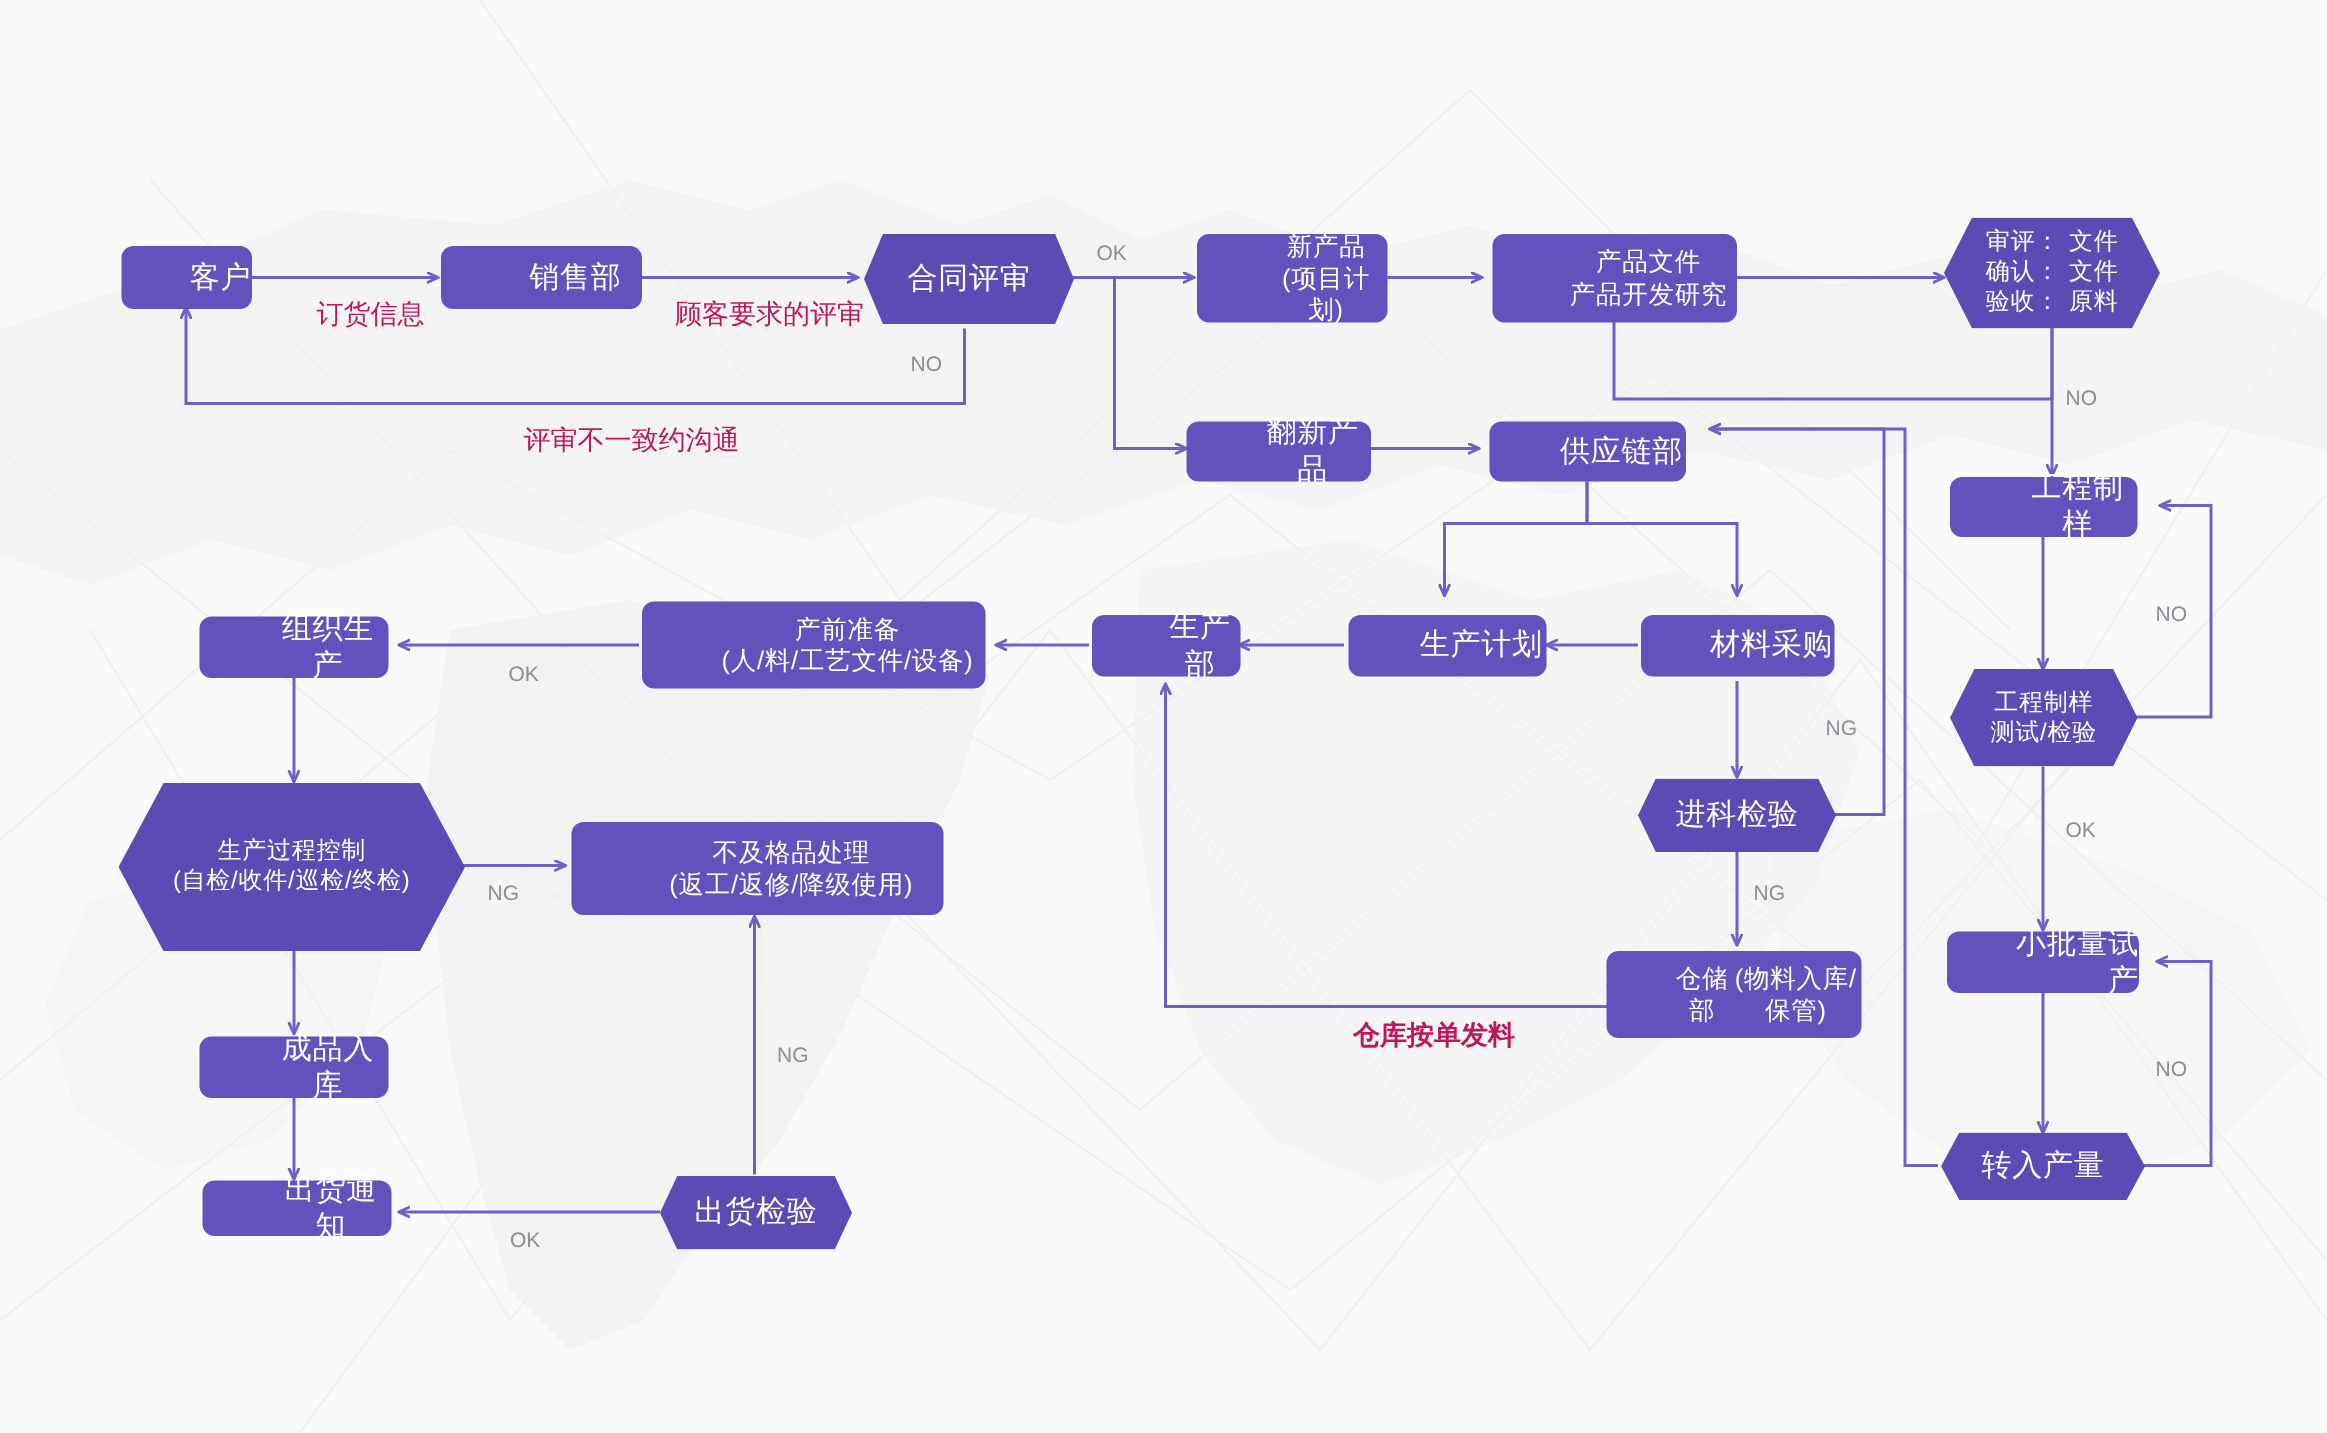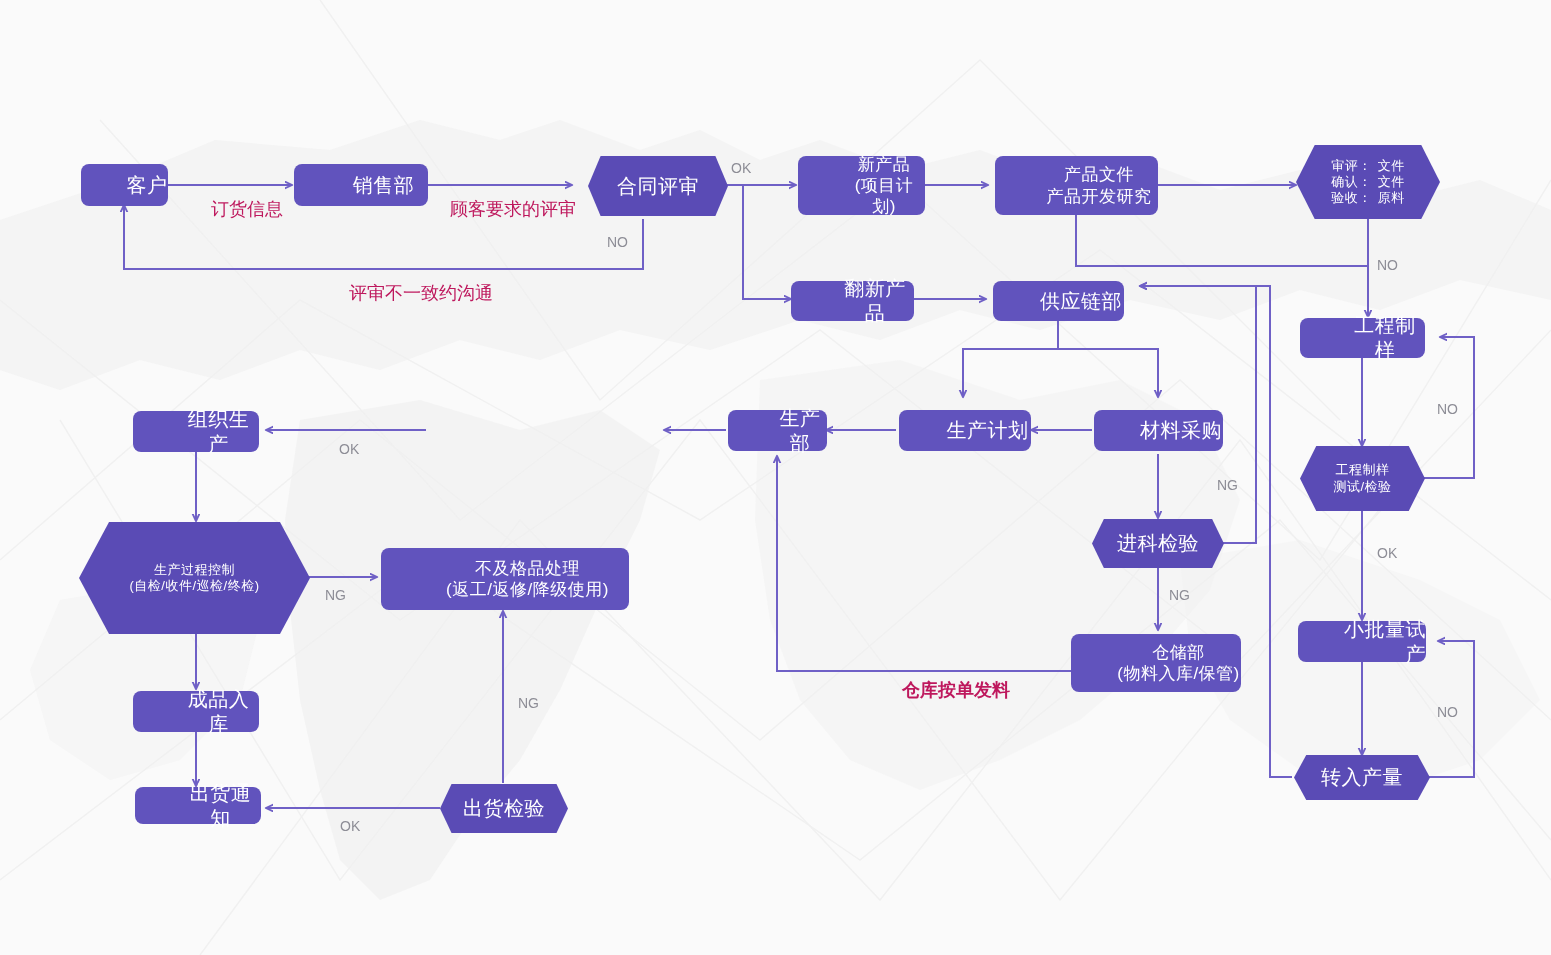--- a/index.html
+++ b/index.html
@@ -29,21 +29,21 @@
     background:#5a4bb5;
     clip-path:polygon(13% 0%,87% 0%,100% 50%,87% 100%,13% 100%,0% 50%);
   }
   .lbl{
     position:absolute;z-index:4;color:#8d8d96;
     font-size:14px;white-space:nowrap;
   }
   .lbl-cn{font-size:18px;color:#be185d;margin-left:28px;}
   .n-l1{font-size:20px;}
   .n-l2{font-size:17px;}
-  .n-l3{font-size:13px;}
+  .n-l3{font-size:16px;}
   .inner{display:block;}
   .hexlines{display:flex;flex-direction:column;align-items:center;justify-content:center;width:100%;}
   .kv{display:flex;justify-content:center;gap:6px;}
 </style>
 </head>
 <body>
 
 <div id="stage">
 
   <svg id="bgmap" viewBox="0 0 1551 955" preserveAspectRatio="none" aria-hidden="true">
@@ -139,21 +139,21 @@
   </svg>
 
   <div class="node rect n-l1" style="left:81px;top:164px;width:87px;height:42px;">
     <span class="inner">客户</span>
   </div>
 
   <div class="node rect n-l1" style="left:294px;top:164px;width:134px;height:42px;">
     <span class="inner">销售部</span>
   </div>
 
-  <div class="node hex n-l1" style="left:588px;top:156px;width:140px;height:60px;text-align:center;">
+  <div class="node hex n-l1" style="left:576px;top:156px;width:140px;height:60px;text-align:center;">
     <span class="inner">合同评审</span>
   </div>
 
   <div class="node rect n-l2" style="left:798px;top:156px;width:127px;height:59px;flex-direction:column;">
     <span class="inner">新产品</span>
     <span class="inner">(项目计划)</span>
   </div>
 
   <div class="node rect n-l2" style="left:995px;top:156px;width:163px;height:59px;flex-direction:column;">
     <span class="inner">产品文件</span>
@@ -207,29 +207,33 @@
   </div>
 
   <div class="node rect n-l1" style="left:1094px;top:410px;width:129px;height:41px;">
     <span class="inner">材料采购</span>
   </div>
 
   <div class="node hex n-l1" style="left:1092px;top:519px;width:132px;height:49px;">
     <span class="inner">进科检验</span>
   </div>
 
-  <div class="node rect n-l2" style="left:1071px;top:634px;width:170px;height:58px;flex-direction:column;">
+  <div class="node rect n-l2" style="left:1071px;top:634px;width:170px;height:58px;flex-direction:row;">
     <span class="inner">仓储部</span>
     <span class="inner">(物料入库/保管)</span>
   </div>
 
   <div class="node rect n-l1" style="left:728px;top:410px;width:99px;height:41px;">
     <span class="inner">生产部</span>
   </div>
 
+  <div class="node rect n-l2" style="left:428px;top:401px;width:229px;height:58px;flex-direction:column;">
+    <span class="inner">产前准备</span>
+    <span class="inner">(人/料/工艺文件/设备)</span>
+  </div>
 
   <div class="node rect n-l1" style="left:133px;top:411px;width:126px;height:41px;">
     <span class="inner">组织生产</span>
   </div>
 
   <div class="node hex-wide n-l3" style="left:79px;top:522px;width:231px;height:112px;flex-direction:column;">
     <span class="inner">生产过程控制</span>
     <span class="inner">(自检/收件/巡检/终检)</span>
   </div>
 

